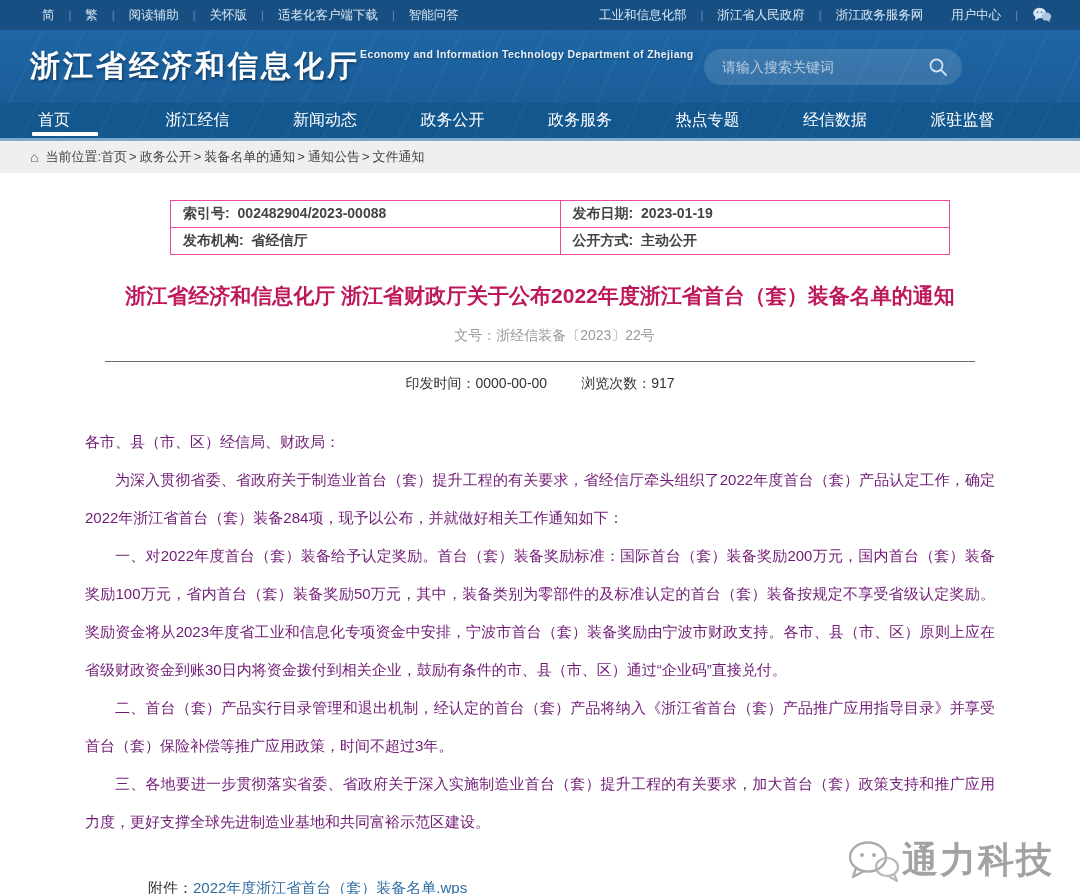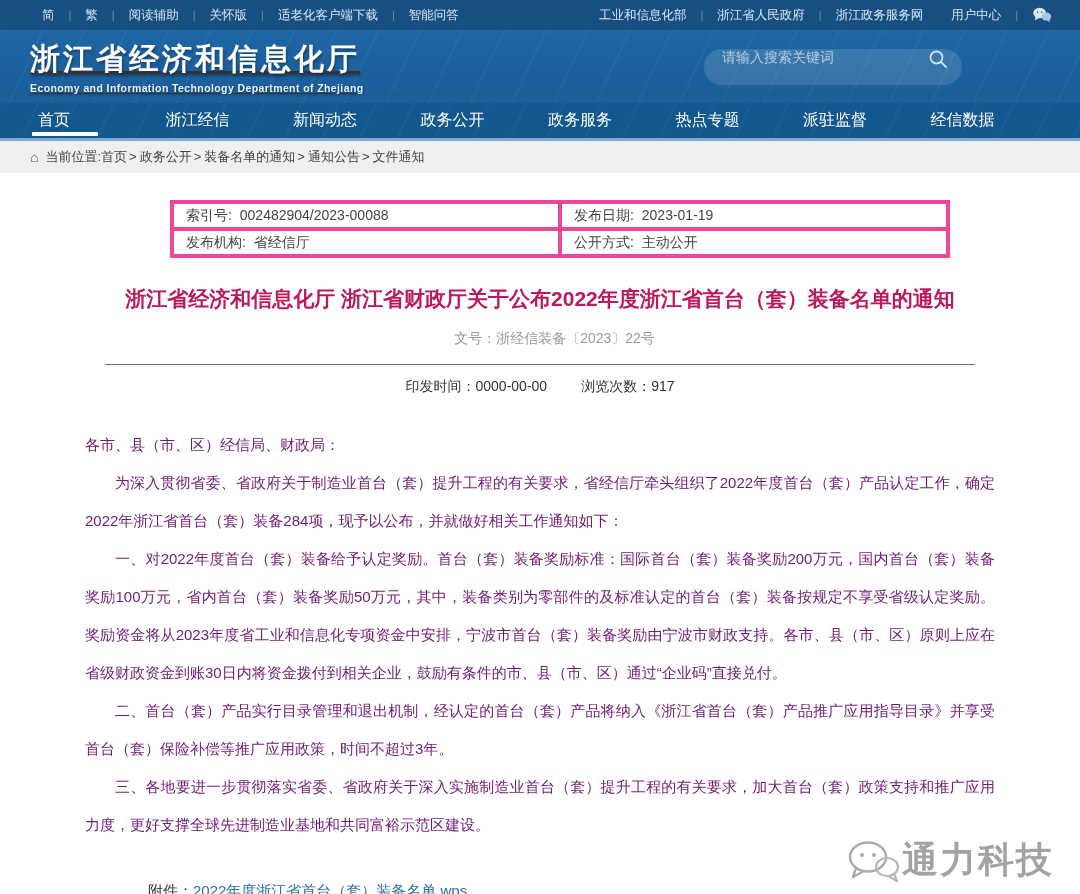--- a/index.html
+++ b/index.html
@@ -24,28 +24,28 @@
   .banner {
     height:73px; background:linear-gradient(180deg,#1e66a4 0%,#1a5d99 100%);
     position:relative; display:flex; align-items:center; justify-content:space-between;
     padding:0 40px 0 30px; overflow:hidden;
   }
   .banner::after {
     content:""; position:absolute; inset:0;
     background:repeating-linear-gradient(115deg, rgba(255,255,255,.035) 0 2px, transparent 2px 38px);
     pointer-events:none;
   }
-  .brand { display:flex; flex-direction:column; z-index:1;text-decoration:underline; }
+  .brand { display:flex; flex-direction:row; z-index:1; }
   .brand-cn { color:#fff; font-size:30px; font-weight:bold; letter-spacing:3px;
     text-shadow:1px 2px 3px rgba(0,0,0,.35); }
   .brand-en { color:#e8f1f9; font-size:10.5px; font-weight:bold; letter-spacing:.4px; margin-top:2px;
     text-shadow:1px 1px 2px rgba(0,0,0,.3); }
   .searchbox {
     z-index:1; width:258px; height:36px; border-radius:18px;
-    background:rgba(255,255,255,.13); display:flex; align-items:flex-start;
+    background:rgba(255,255,255,.13); display:flex; align-items:center;
     padding:0 14px 0 18px; margin-right:78px;
   }
   .searchbox input {
     flex:1; background:transparent; border:none; outline:none;
     color:#eaf3fb; font-size:14px; font-family:inherit;
   }
   .searchbox input::placeholder { color:rgba(255,255,255,.62); }
   .search-svg { width:20px; height:20px; }
 
   
@@ -77,22 +77,22 @@
   .crumbbar .citem { color:#444; }
   .crumbbar .citem:not(:last-child)::after { content:"> "; margin:0 3px 0 2px; color:#444; }
 
   
   .page { background:#fff; padding-top:27px; position:relative; height:718px; }
 
   table.meta {
     width:780px; margin:0 auto 0 170px; border-collapse:collapse; font-size:14px; color:#444;
   }
   table.meta td {
-    border:4px solid #ec4899; height:27px; padding:0 0 0 12px; width:50%;
-    background:#fff; white-space:nowrap;
+    border:1px solid #ec4899; height:27px; padding:0 0 0 12px; width:50%;
+    background:#fff; white-space:nowrap;font-weight:bold;
   }
   table.meta .mlabel { margin-right:4px; }
 
   .doc-title {
     width:920px; margin:24px auto 0; text-align:center; font-size:21px; font-weight:bold;
     color:#be185d; line-height:34px;
   }
   .doc-number { text-align:center; color:#9a9a9a; font-size:14px; margin-top:14px;margin-left:29px; }
   .title-rule { width:870px; margin:16px auto 0; border:none; border-top:1px solid #6b6b6b; }
   .print-row { text-align:center; font-size:14px; color:#333; margin-top:13px; }
@@ -168,22 +168,22 @@
   </div>
 </div>
 
 <div class="mainnav">
   <a class="navitem active">首页</a>
   <a class="navitem">浙江经信</a>
   <a class="navitem">新闻动态</a>
   <a class="navitem">政务公开</a>
   <a class="navitem">政务服务</a>
   <a class="navitem">热点专题</a>
+  <a class="navitem">经信数据</a>
   <a class="navitem">派驻监督</a>
-  <a class="navitem">经信数据</a>
 </div>
 
 <div class="crumbbar">
   <span class="home-ico">⌂</span>
   <span>当前位置:</span>
     <span class="citem">首页</span>
     <span class="citem">政务公开</span>
     <span class="citem">装备名单的通知</span>
     <span class="citem">通知公告</span>
     <span class="citem">文件通知</span>

